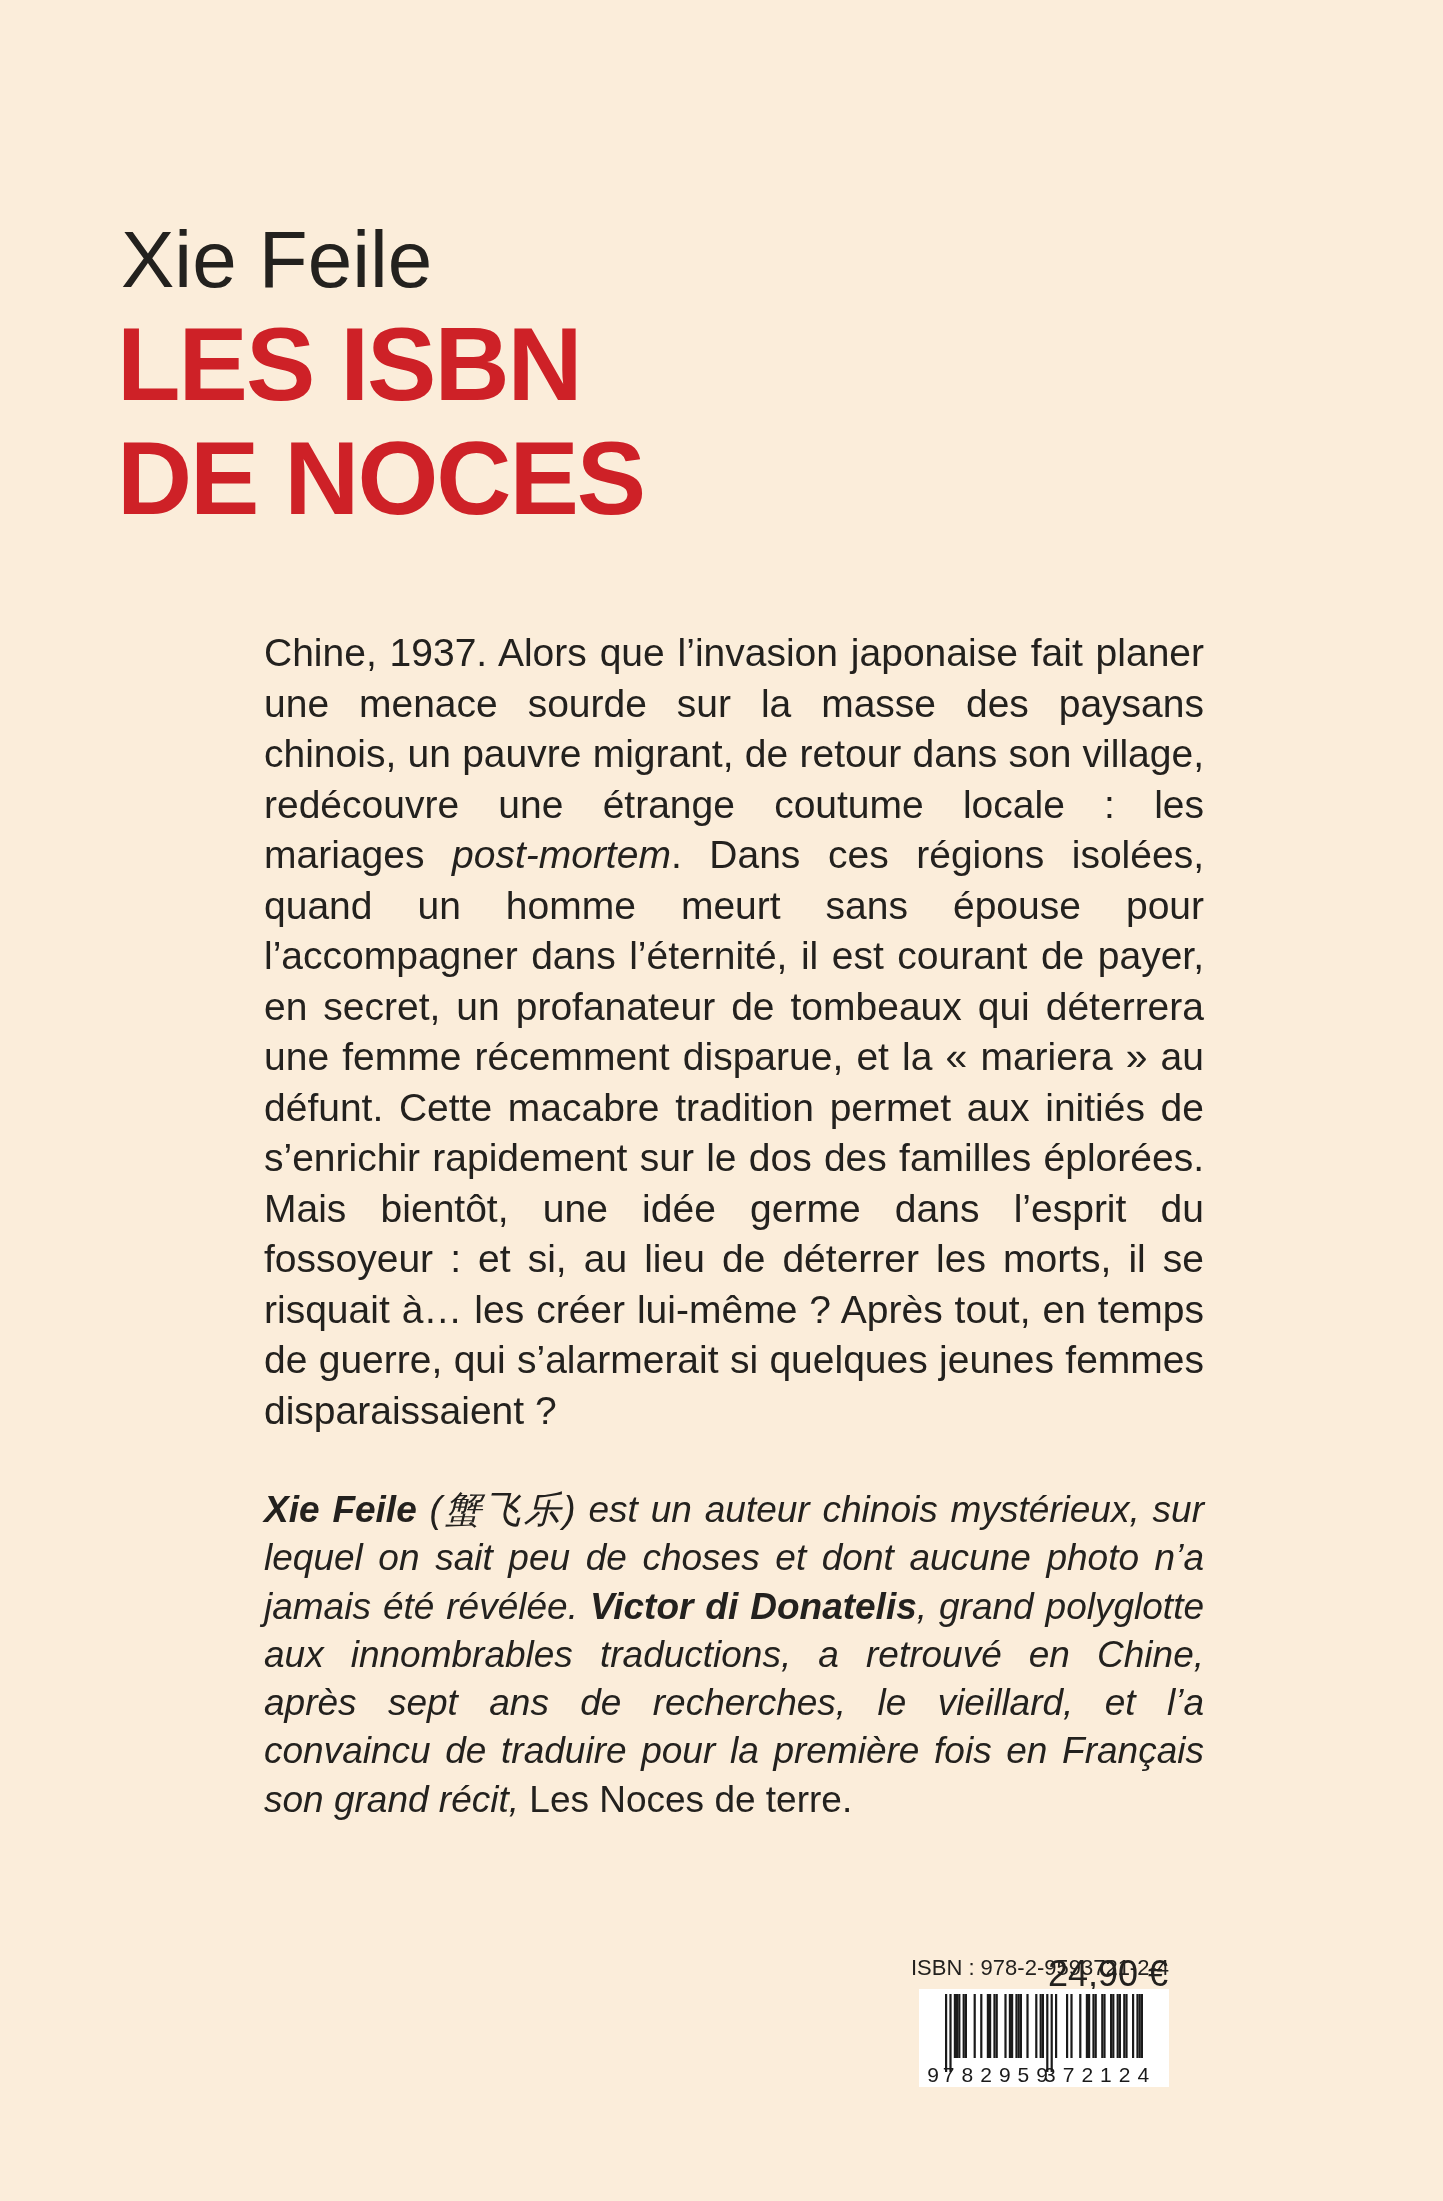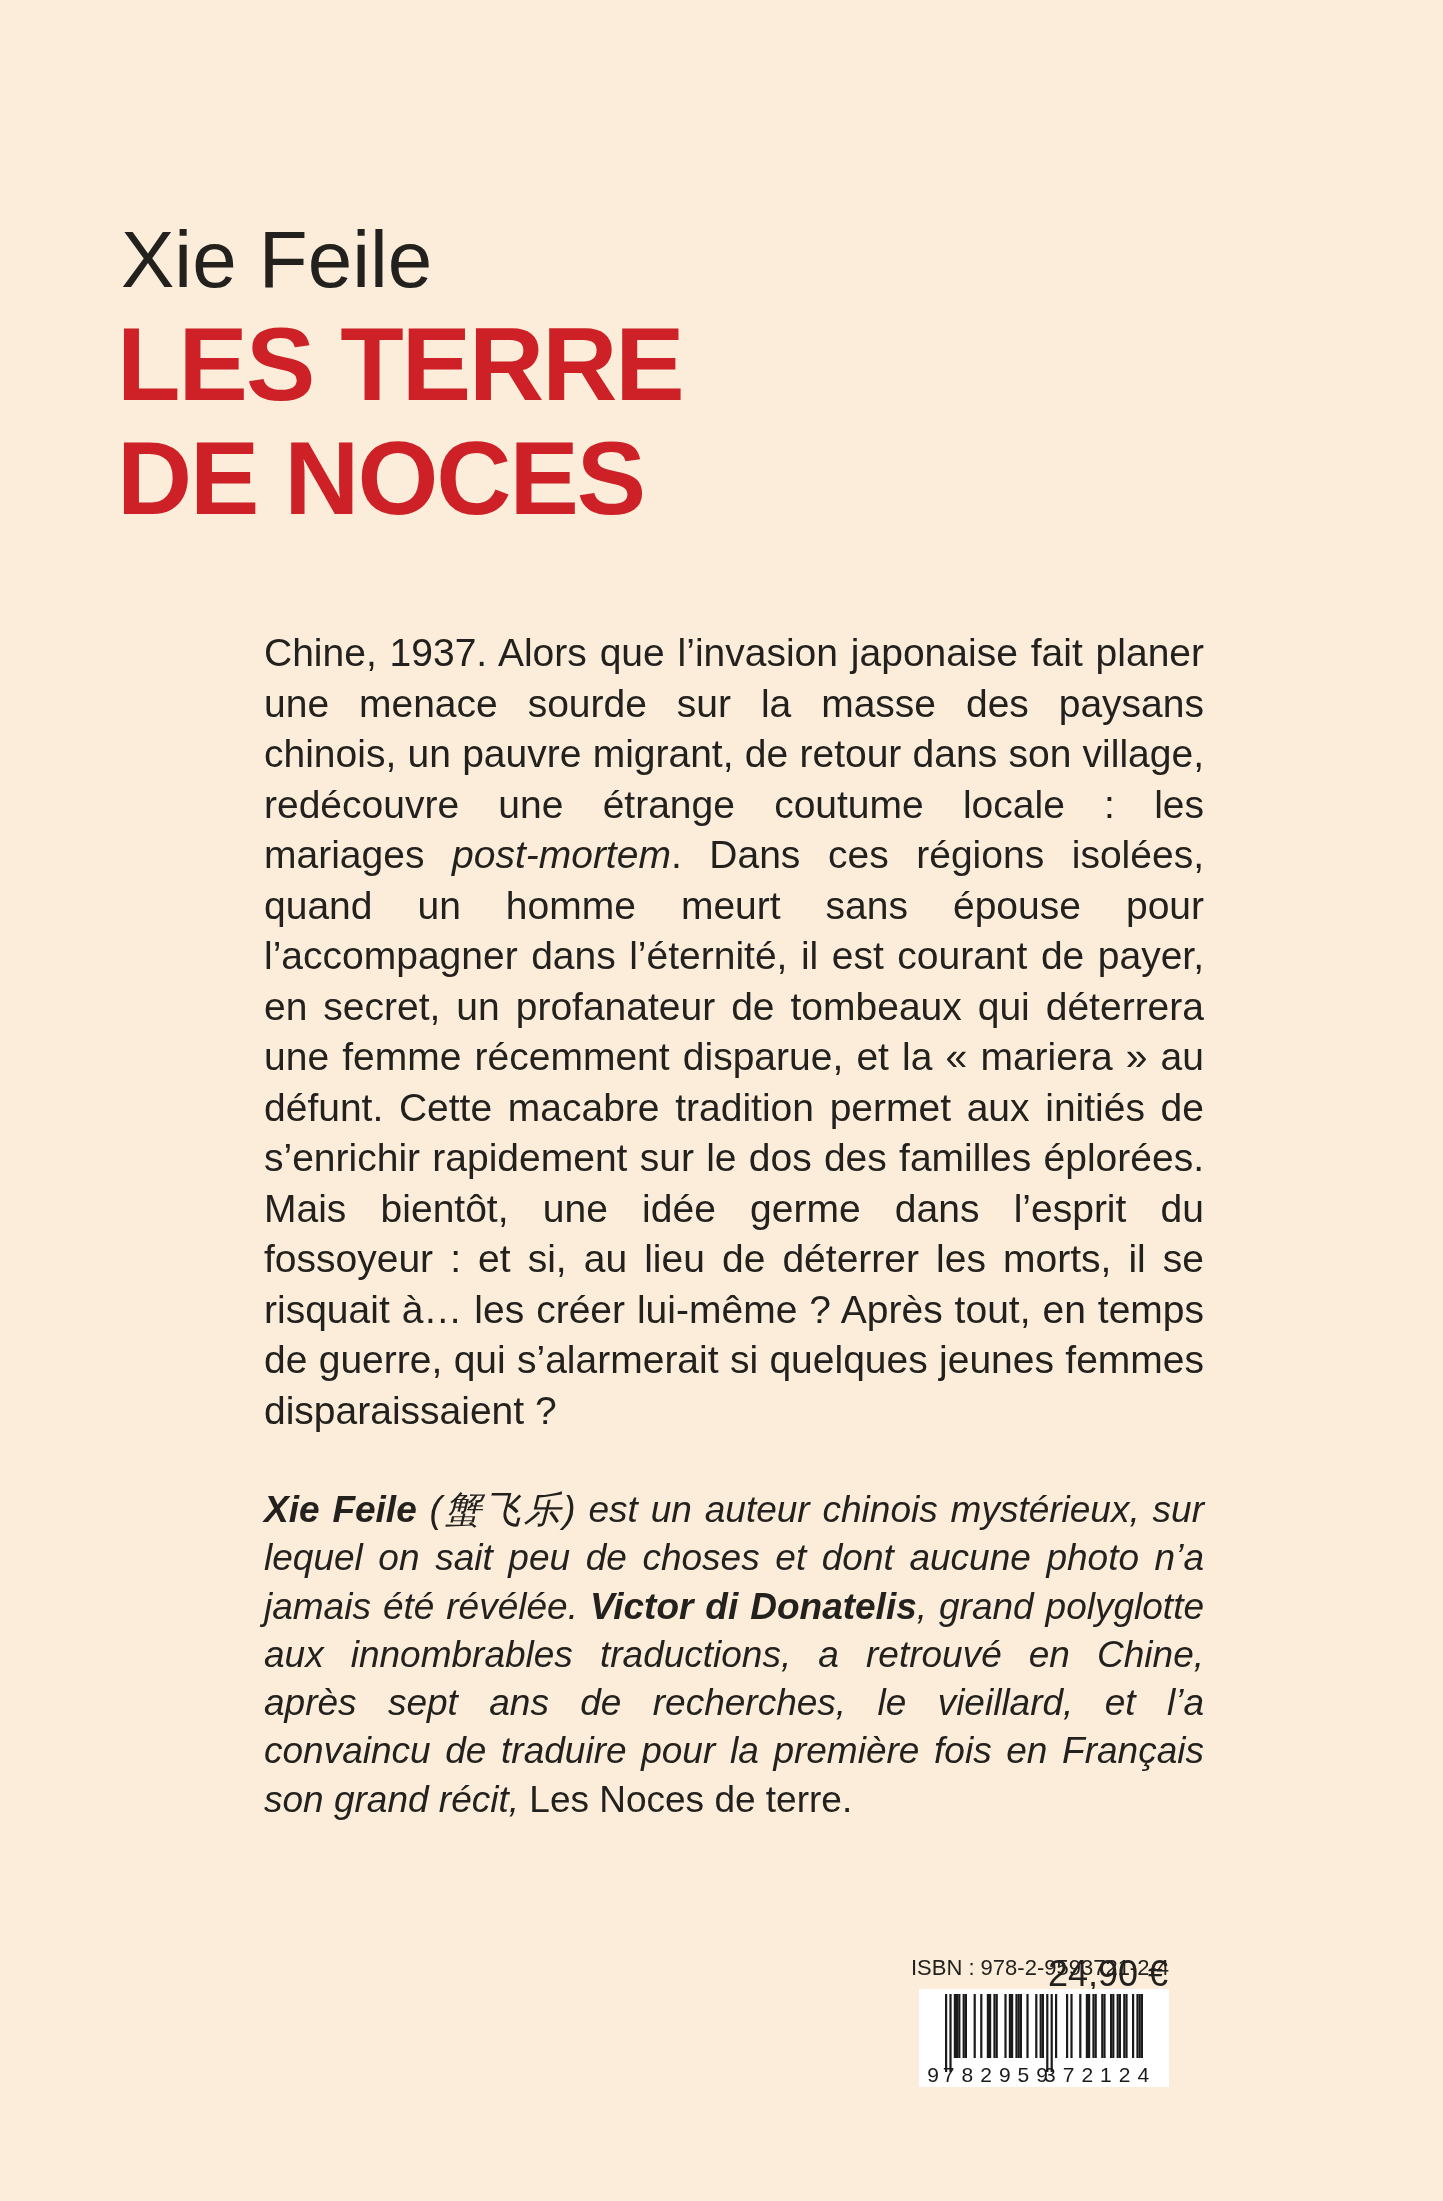--- a/index.html
+++ b/index.html
@@ -93,21 +93,21 @@
   }
 </style>
 </head>
 <body style="background: rgb(251, 237, 218); color: rgb(35, 33, 30);">
 
 <div class="cover">
 
   <div class="author">Xie Feile</div>
 
   <h1 class="title" style="color: rgb(206, 33, 39);">
-    <span>LES TERRE</span><br>
+    <span>LES ISBN</span><br>
     <span>DE NOCES</span>
   </h1>
 
   <p class="synopsis"><span class="seg-normal">Chine, 1937. Alors que l’invasion japonaise fait planer une menace sourde sur la masse des paysans chinois, un pauvre migrant, de retour dans son village, redécouvre une étrange coutume locale : les mariages </span><span class="seg-italic">post-mortem</span><span class="seg-normal">. Dans ces régions isolées, quand un homme meurt sans épouse pour l’accompagner dans l’éternité, il est courant de payer, en secret, un profanateur de tombeaux qui déterrera une femme récemment disparue, et la « mariera » au défunt. Cette macabre tradition permet aux initiés de s’enrichir rapidement sur le dos des familles éplorées. Mais bientôt, une idée germe dans l’esprit du fossoyeur : et si, au lieu de déterrer les morts, il se risquait à… les créer lui-même ? Après tout, en temps de guerre, qui s’alarmerait si quelques jeunes femmes disparaissaient ?</span></p>
 
   <p class="bio"><span class="seg-bold-italic">Xie Feile</span><span class="seg-italic"> (蟹飞乐) est un auteur chinois mystérieux, sur lequel on sait peu de choses et dont aucune photo n’a jamais été révélée. </span><span class="seg-bold-italic">Victor di Donatelis</span><span class="seg-italic">, grand polyglotte aux innombrables traductions, a retrouvé en Chine, après sept ans de recherches, le vieillard, et l’a convaincu de traduire pour la première fois en Français son grand récit, </span><span class="seg-normal">Les Noces de terre.</span></p>
 
   <div class="price">24,90 €</div>
 
   <div class="isbn">ISBN : 978-2-9593721-2-4</div>

